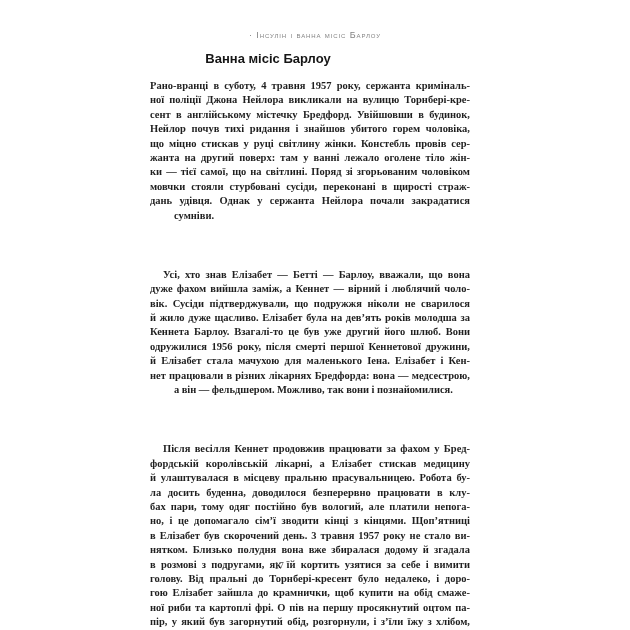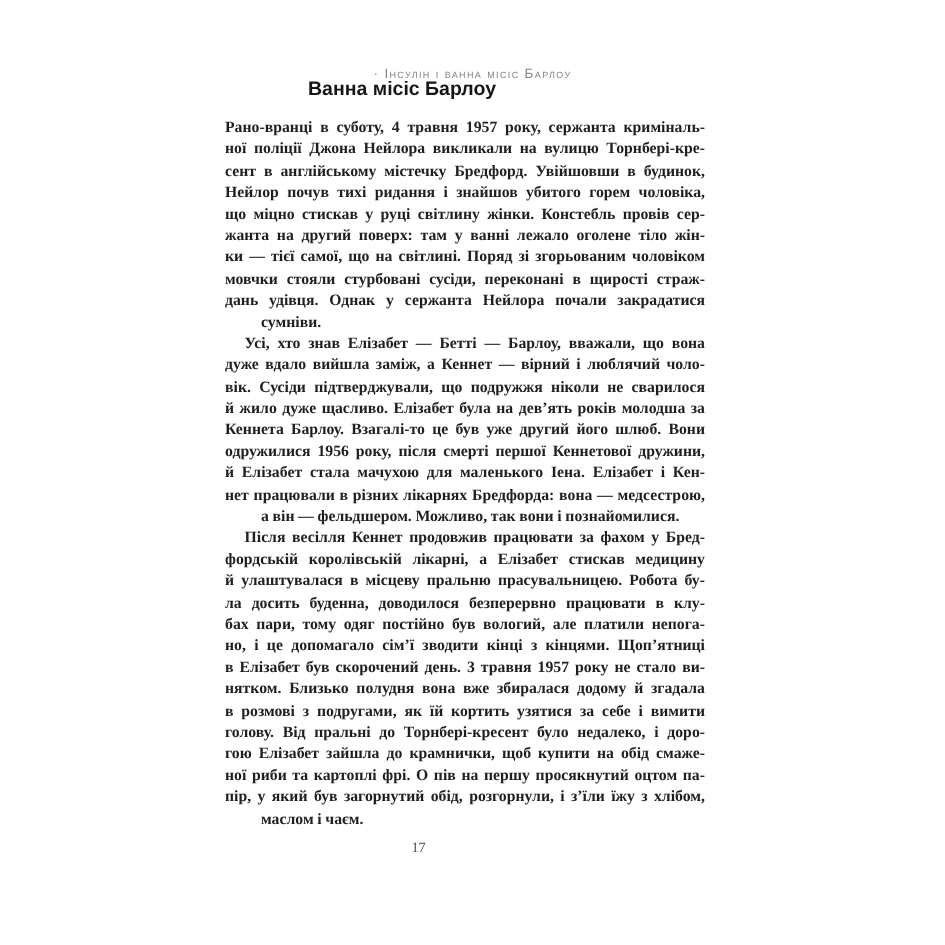--- a/index.html
+++ b/index.html
@@ -10,21 +10,21 @@
   .page {
     position: relative;
     width: 630px;
     height: 630px;
     background: var(--bg, #ffffff);
     overflow: hidden;
     font-family: "Liberation Serif", serif;
   }
   .running-header {
     position: absolute;
-    top: 44px;
+    top: 30px;
     left: 0;
     width: 630px;
     text-align: center;
     font-family: "Liberation Sans", sans-serif;
     font-variant: small-caps;
     font-size: 9px;
     letter-spacing: 0.9px;
     color: var(--header-color, #838383);
   }
   .chapter-title {
@@ -44,21 +44,21 @@
     left: 150px;
     top: 79px;
     width: 320px;
     font-family: "Liberation Serif", serif;
     font-size: 10.5px;
     line-height: 14.4px;
     word-spacing: -0.2px;
     color: var(--text-color, #1f1f1f);
   }
   .paragraph { margin: 0; }
-  .paragraph.indent .line:first-child { text-indent: 13px; }
+  .paragraph.indent .line:first-child { text-indent: 13px; margin-top: 45px; }
   .line {
     height: 14.4px;
     overflow: hidden;
     text-align: justify;
     text-align-last: justify;
     font-weight: bold;
   }
   .line.par-end {
     text-align-last: left;
     margin-left: 24px;
@@ -90,21 +90,21 @@
         <div class="line">Нейлор почув тихі ридання і знайшов убитого горем чоловіка,</div>
         <div class="line">що міцно стискав у руці світлину жінки. Констебль провів сер-</div>
         <div class="line">жанта на другий поверх: там у ванні лежало оголене тіло жін-</div>
         <div class="line">ки — тієї самої, що на світлині. Поряд зі згорьованим чоловіком</div>
         <div class="line">мовчки стояли стурбовані сусіди, переконані в щирості страж-</div>
         <div class="line">дань удівця. Однак у сержанта Нейлора почали закрадатися</div>
         <div class="line par-end">сумніви.</div>
       </div>
       <div class="paragraph indent">
         <div class="line">Усі, хто знав Елізабет — Бетті — Барлоу, вважали, що вона</div>
-        <div class="line">дуже вдало вийшла заміж, а Кеннет — вірний і люблячий чоло-</div>
+        <div class="line">дуже фахом вийшла заміж, а Кеннет — вірний і люблячий чоло-</div>
         <div class="line">вік. Сусіди підтверджували, що подружжя ніколи не сварилося</div>
         <div class="line">й жило дуже щасливо. Елізабет була на дев’ять років молодша за</div>
         <div class="line">Кеннета Барлоу. Взагалі-то це був уже другий його шлюб. Вони</div>
         <div class="line">одружилися 1956 року, після смерті першої Кеннетової дружини,</div>
         <div class="line">й Елізабет стала мачухою для маленького Іена. Елізабет і Кен-</div>
         <div class="line">нет працювали в різних лікарнях Бредфорда: вона — медсестрою,</div>
         <div class="line par-end">а він — фельдшером. Можливо, так вони і познайомилися.</div>
       </div>
       <div class="paragraph indent">
         <div class="line">Після весілля Кеннет продовжив працювати за фахом у Бред-</div>

